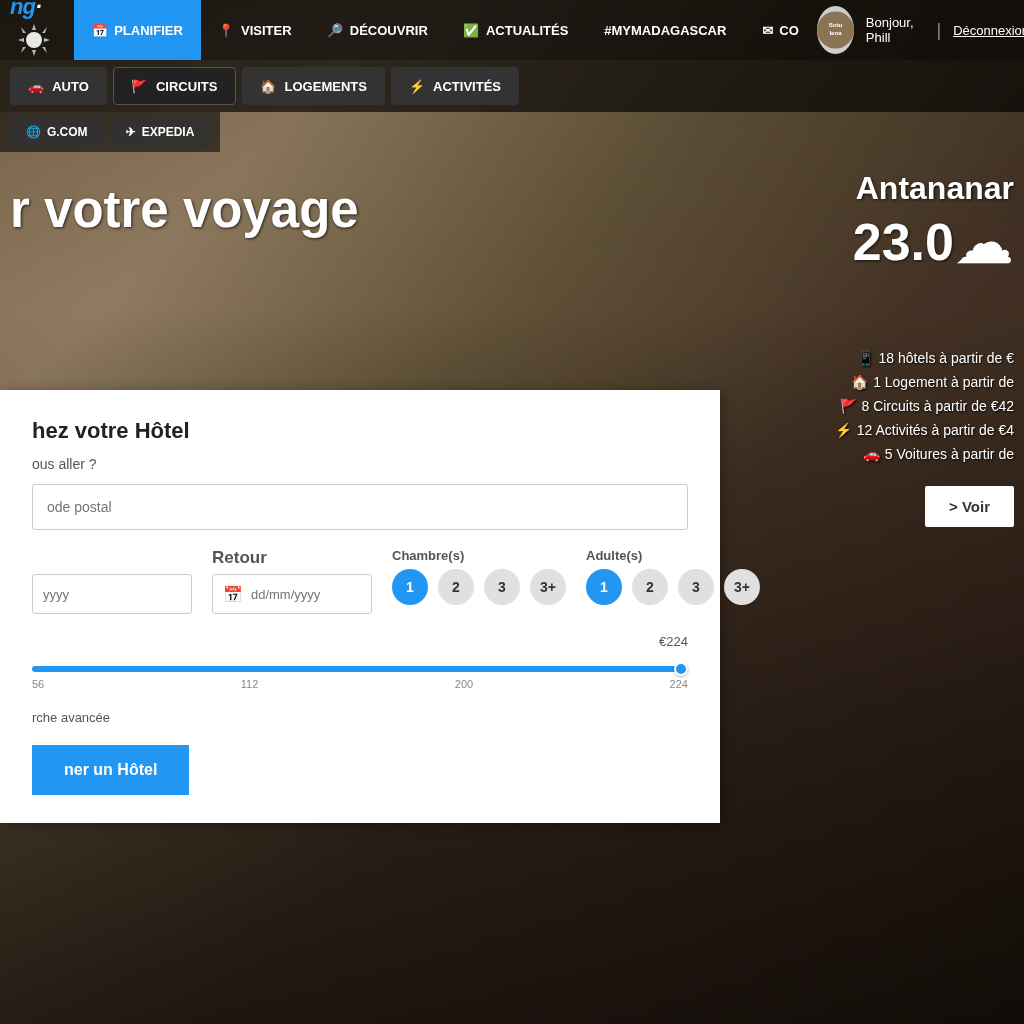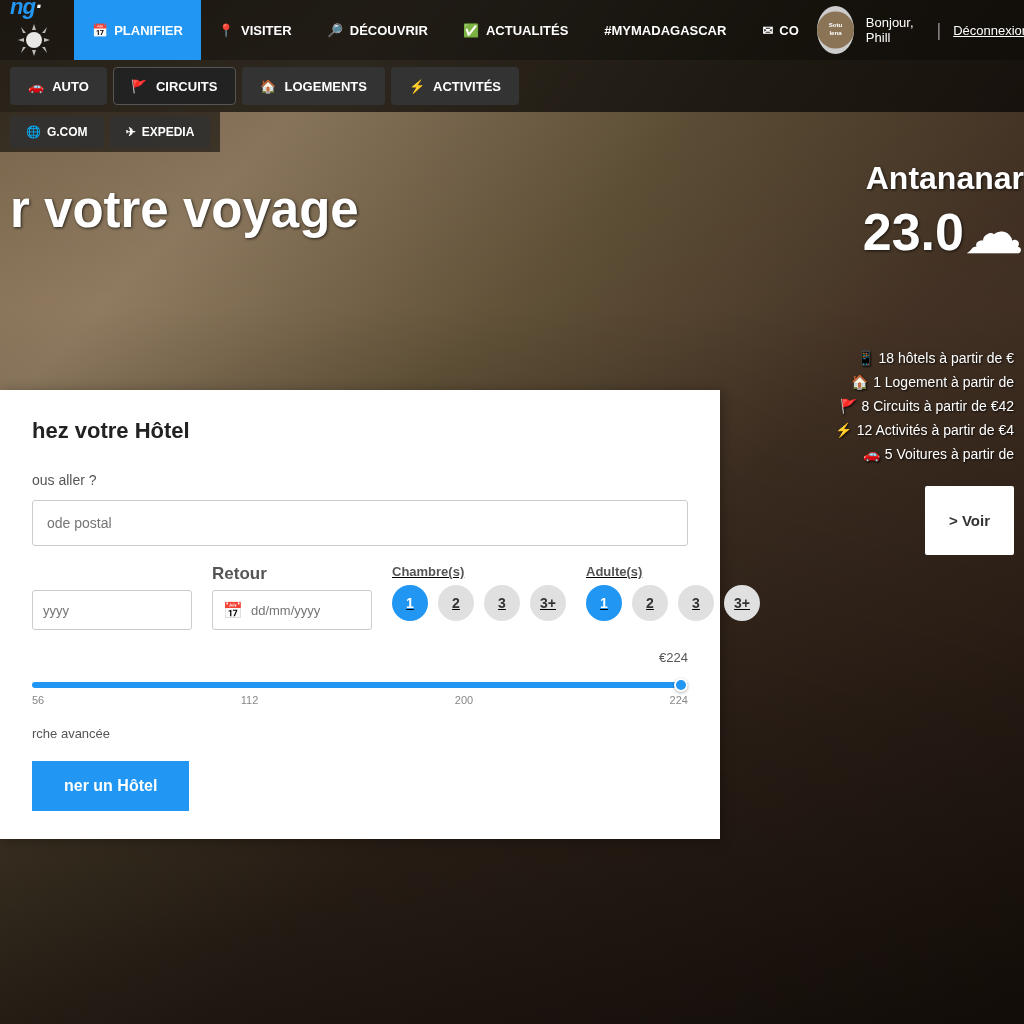--- a/index.html
+++ b/index.html
@@ -174,25 +174,26 @@
       color: white;
       font-size: 51px;
       font-weight: bold;
       text-shadow: 1px 1px 3px rgba(0,0,0,0.7);
       text-align: right;
     }
 
     
     .weather-widget {
       position: absolute;
-      top: 160px;
+      top: 170px;
       right: 0;
       z-index: 5;
       color: white;
       text-align: right;
+      padding-right: 10px;
     }
 
     .weather-city {
       font-size: 32px;
       font-weight: bold;
       text-shadow: 1px 1px 3px rgba(0,0,0,0.7);
     }
 
     .weather-temp-row {
       display: flex;
@@ -225,21 +226,21 @@
       font-size: 14px;
       margin-bottom: 8px;
       text-shadow: 1px 1px 2px rgba(0,0,0,0.8);
     }
 
     .voir-btn {
       margin-top: 16px;
       background: white;
       color: #333;
       border: none;
-      padding: 26px 24px;
+      padding: 12px 24px;
       font-size: 15px;
       cursor: pointer;
       font-weight: bold;
       border-radius: 2px;
       float: right;
     }
 
     
     .search-panel {
       position: absolute;
@@ -249,21 +250,21 @@
       background: white;
       z-index: 20;
       padding: 28px 32px 28px 32px;
       box-shadow: 2px 2px 12px rgba(0,0,0,0.3);
     }
 
     .search-panel-title {
       font-size: 22px;
       font-weight: bold;
       color: #222;
-      margin-bottom: 28px;
+      margin-bottom: 12px;
     }
 
     .search-panel-subtitle {
       font-size: 14px;
       color: #555;
       margin-bottom: 12px;
     }
 
     .search-input-full {
       width: 100%;
@@ -317,21 +318,20 @@
 
     .calendar-icon {
       color: #999;
       font-size: 16px;
     }
 
     .options-group {
       display: flex;
       flex-direction: column;
       gap: 6px;
-      text-decoration: underline;
     }
 
     .options-label {
       font-size: 13px;
       color: #555;
       font-weight: bold;
     }
 
     .options-btns {
       display: flex;

